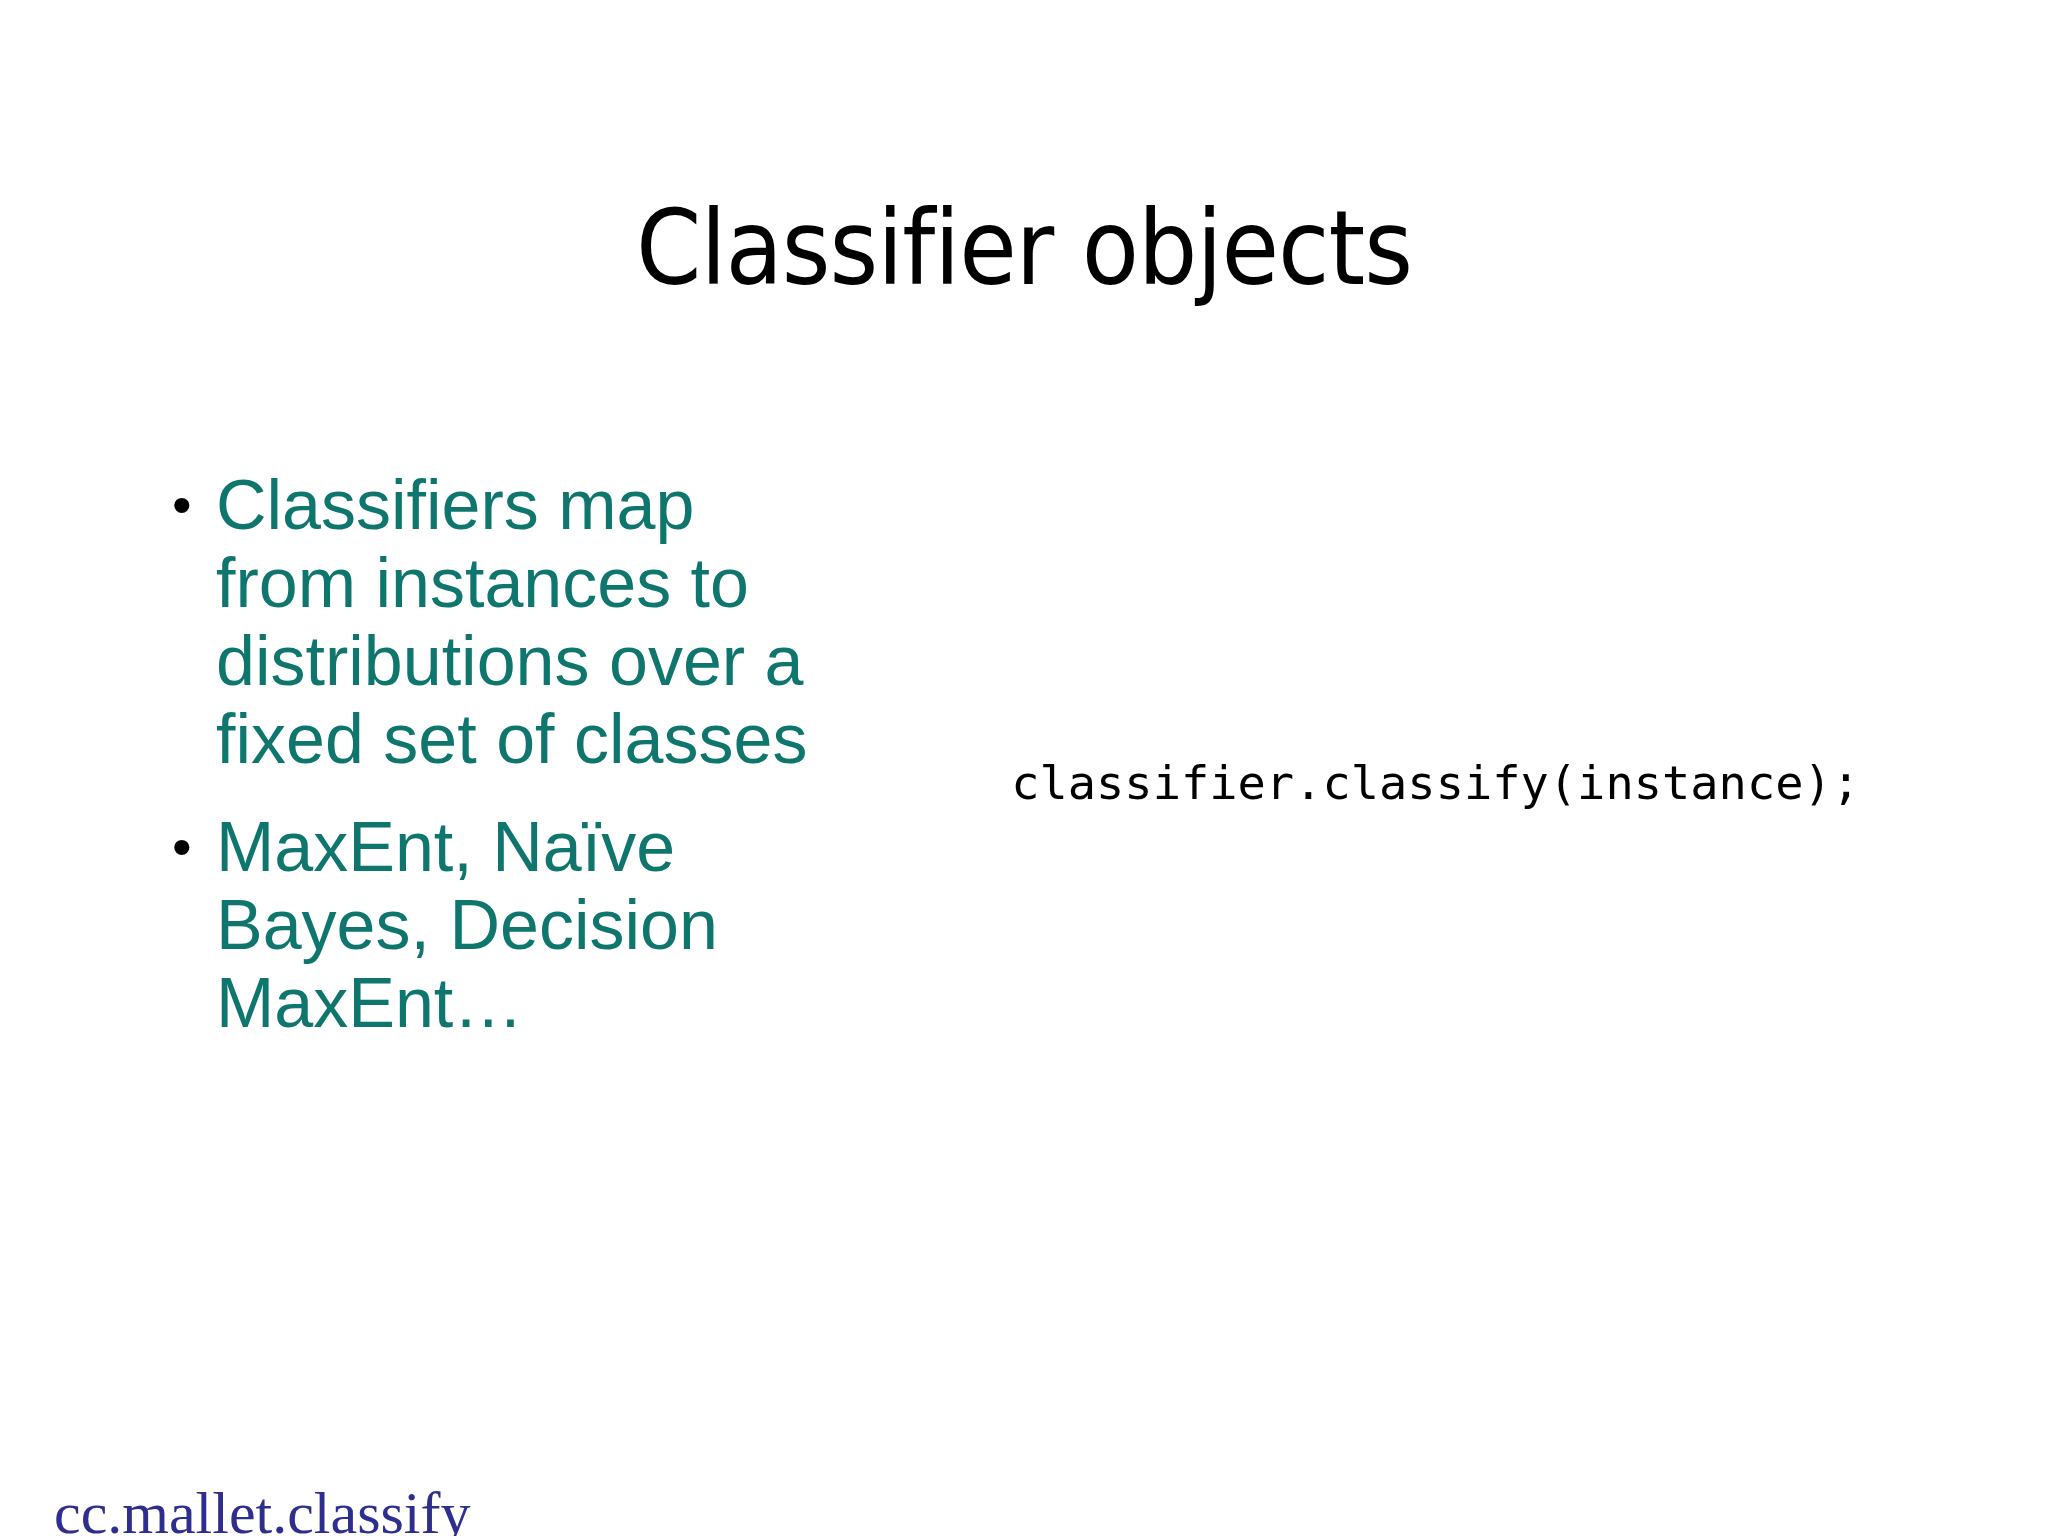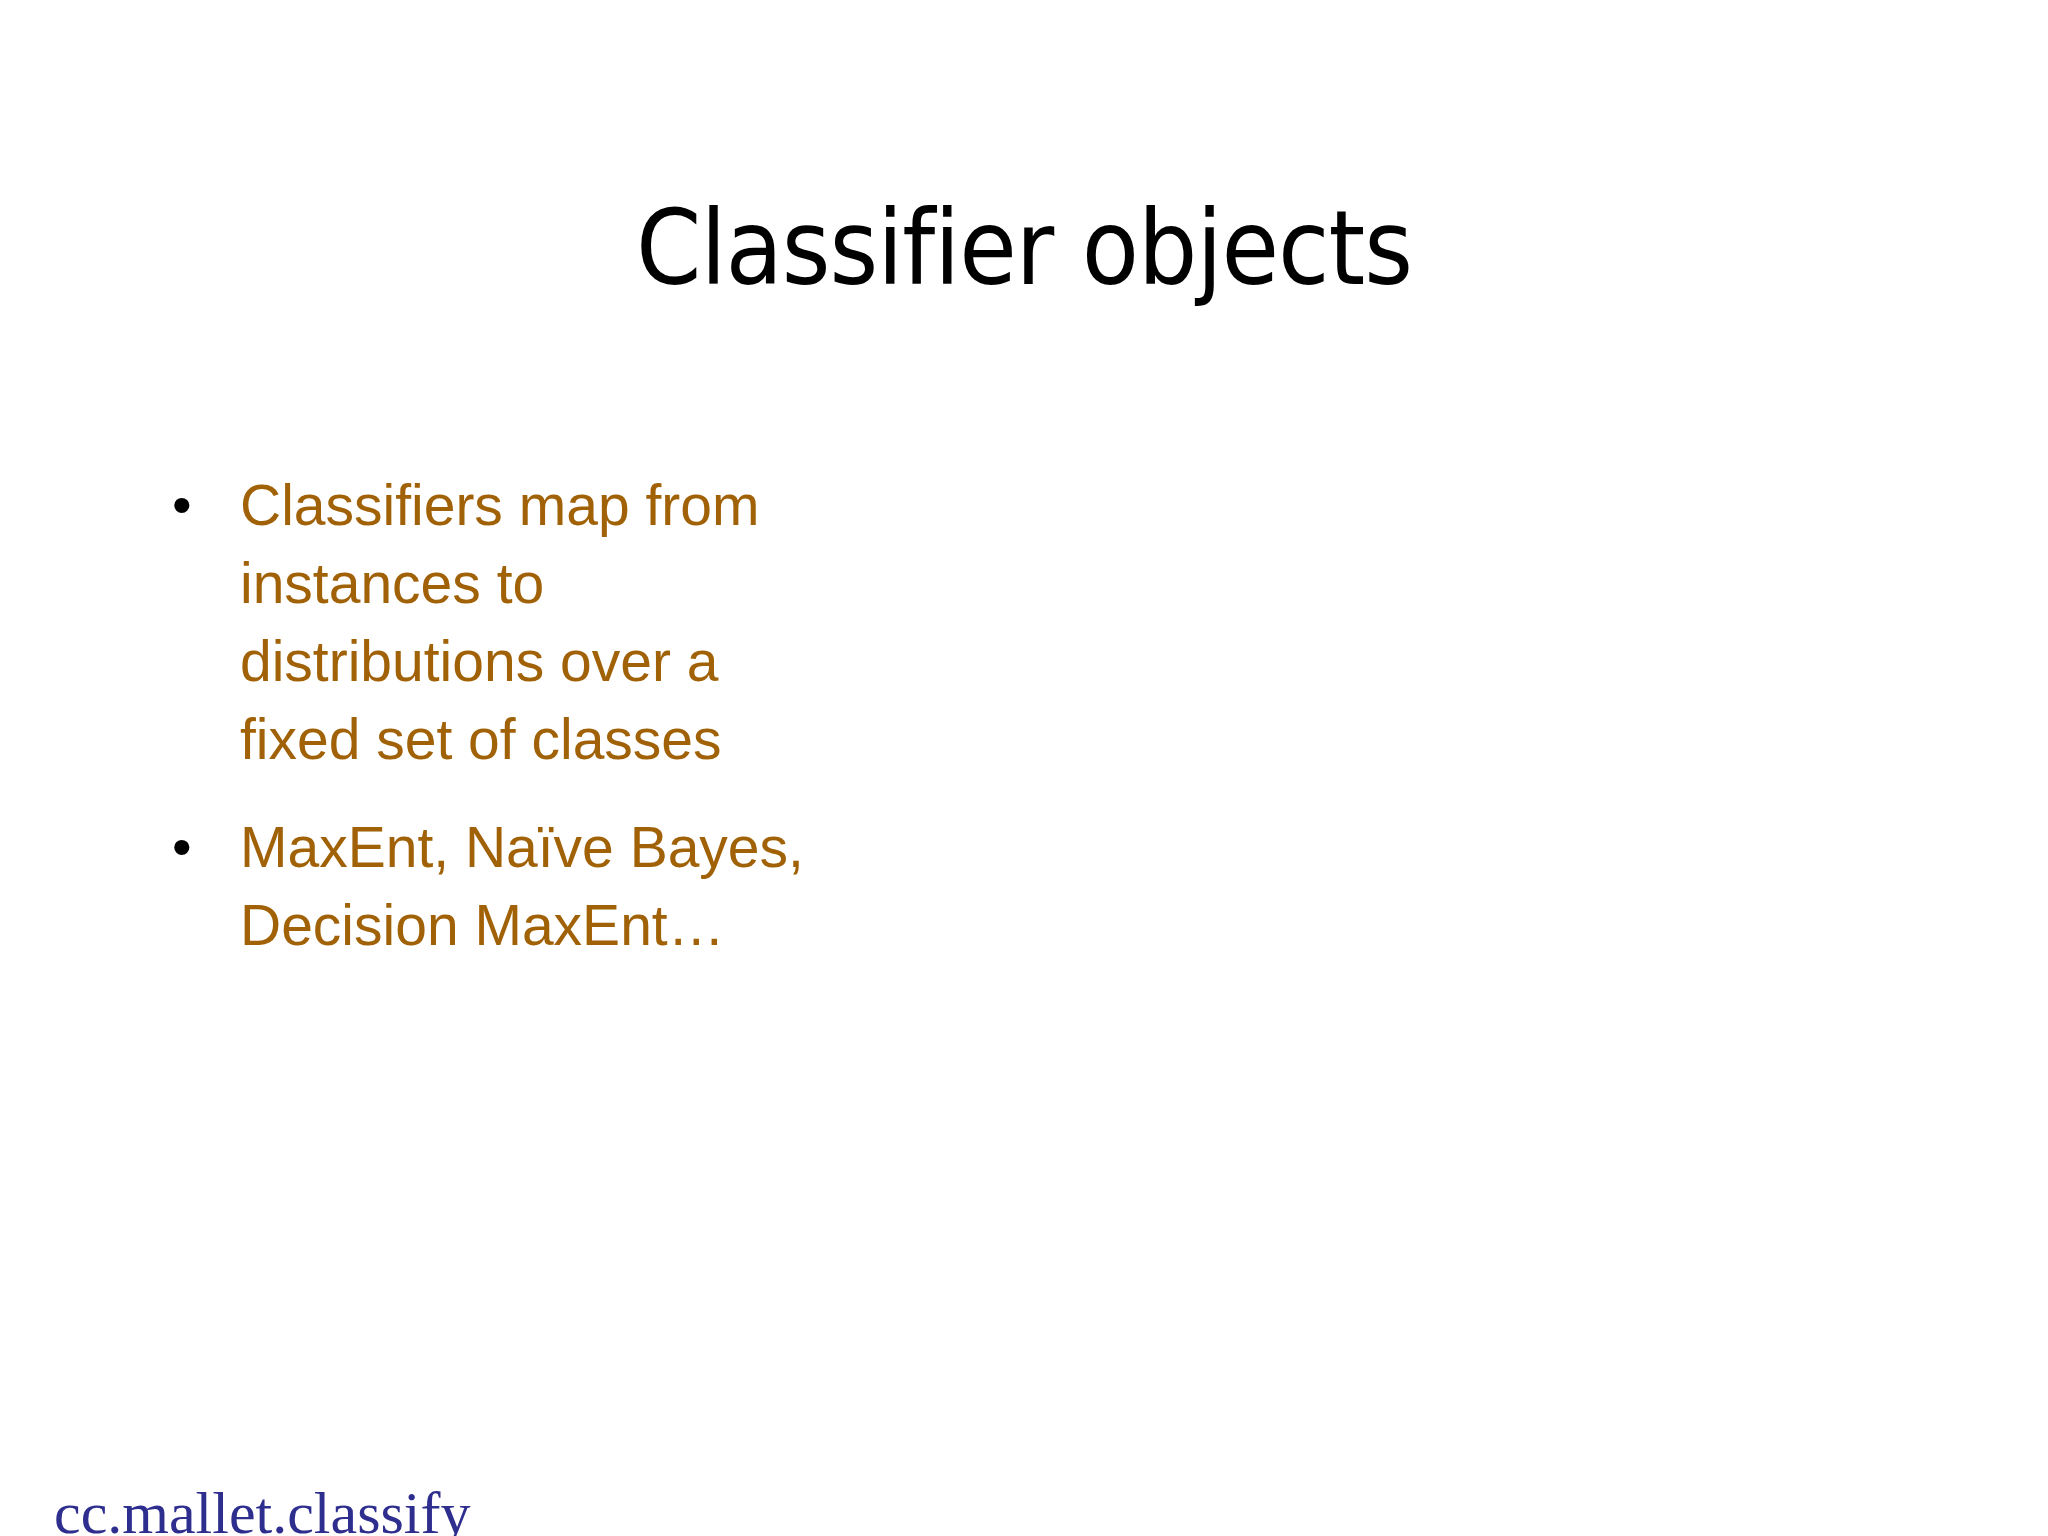--- a/index.html
+++ b/index.html
@@ -51,26 +51,25 @@
     font-size: 56px;
     line-height: 78px;
     text-align: left;
     padding-left: 22px;
     box-sizing: border-box;
     color: #000000;
   }
   .bullet-text {
     flex: 1 1 auto;
     font-family: "Liberation Sans", "DejaVu Sans", sans-serif;
-    font-size: 57px;
+    font-size: 70px;
     font-weight: 400;
     line-height: 78px;
-    color: #a16207;
+    color: #0f766e;
     letter-spacing: 0px;
-    margin-left: 24px;
   }
 
   
   #code-block {
     position: absolute;
     left: 898px;
     top: 608px;
     width: 1120px;
     font-family: "DejaVu Sans Mono", "Liberation Mono", monospace;
     font-size: 47px;
@@ -116,20 +115,21 @@
     </div>
 
     <div class="bullet-item">
       <span class="bullet-marker">•</span>
       <span class="bullet-text">MaxEnt, Naïve Bayes, Decision MaxEnt…</span>
     </div>
 
   </div>
 
   <div id="code-block">
+    <span class="code-line">    classifier.classify(instance);</span>
     <span class="code-line blank"></span>
     
     
     
   </div>
 
   <div id="footer-label">cc.mallet.classify</div>
 
 </div>
 

